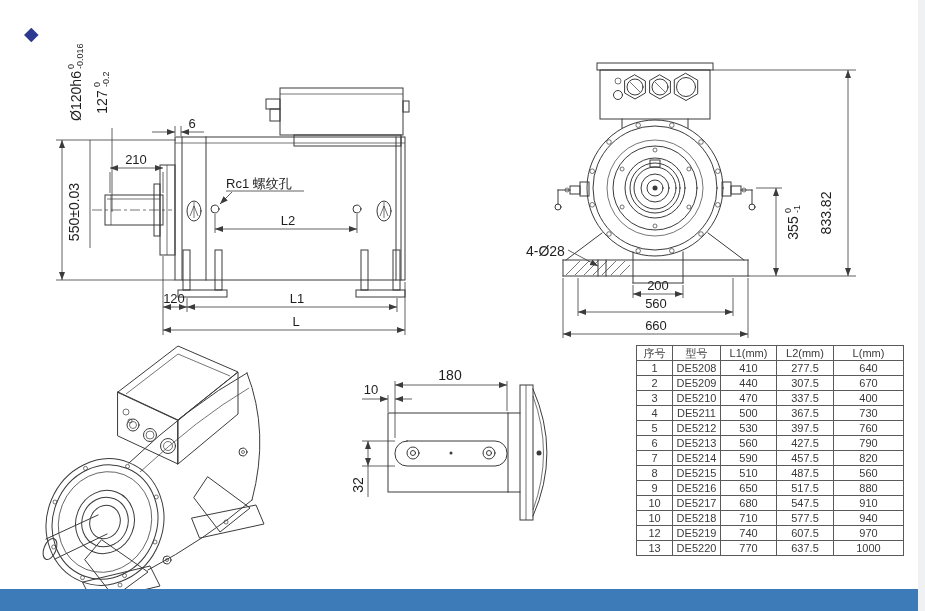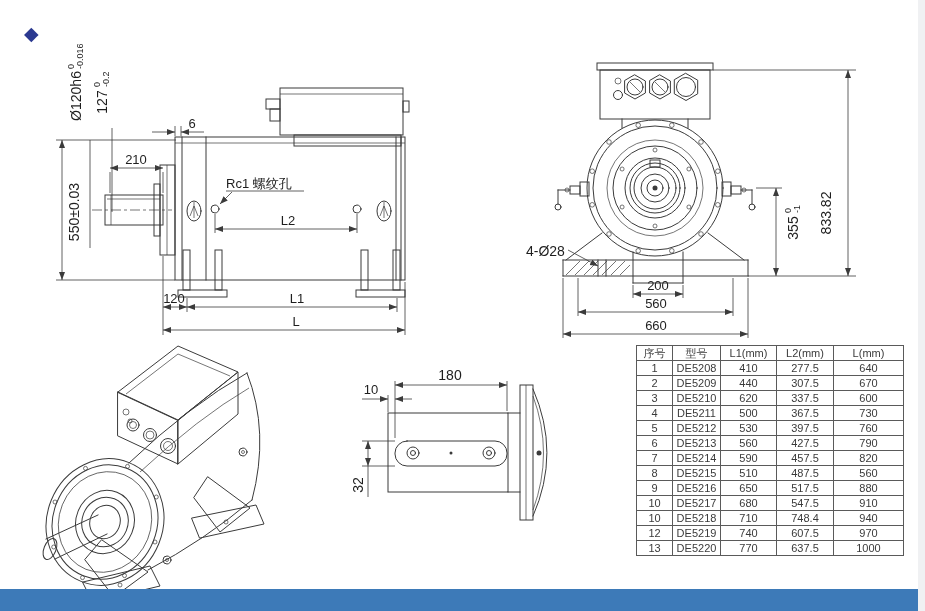--- a/index.html
+++ b/index.html
@@ -398,23 +398,23 @@
         <tr>
           <td>2</td>
           <td>DE5209</td>
           <td>440</td>
           <td>307.5</td>
           <td>670</td>
         </tr>
         <tr>
           <td>3</td>
           <td>DE5210</td>
-          <td>620</td>
+          <td>470</td>
           <td>337.5</td>
-          <td>600</td>
+          <td>400</td>
         </tr>
         <tr>
           <td>4</td>
           <td>DE5211</td>
           <td>500</td>
           <td>367.5</td>
           <td>730</td>
         </tr>
         <tr>
           <td>5</td>
@@ -455,21 +455,21 @@
           <td>10</td>
           <td>DE5217</td>
           <td>680</td>
           <td>547.5</td>
           <td>910</td>
         </tr>
         <tr>
           <td>10</td>
           <td>DE5218</td>
           <td>710</td>
-          <td>748.4</td>
+          <td>577.5</td>
           <td>940</td>
         </tr>
         <tr>
           <td>12</td>
           <td>DE5219</td>
           <td>740</td>
           <td>607.5</td>
           <td>970</td>
         </tr>
         <tr>

